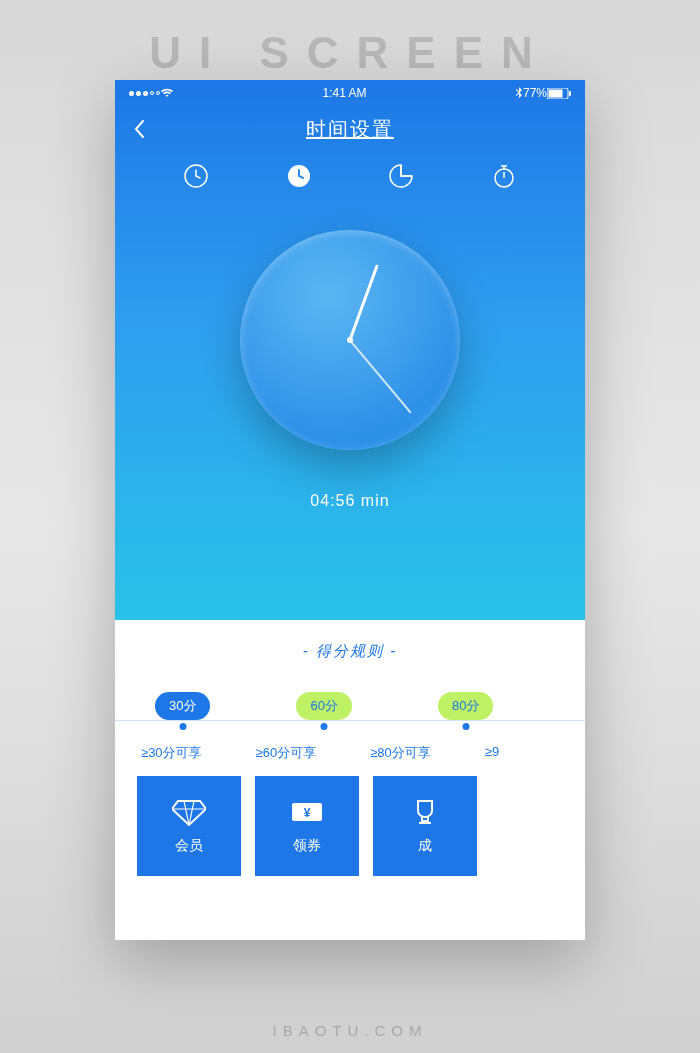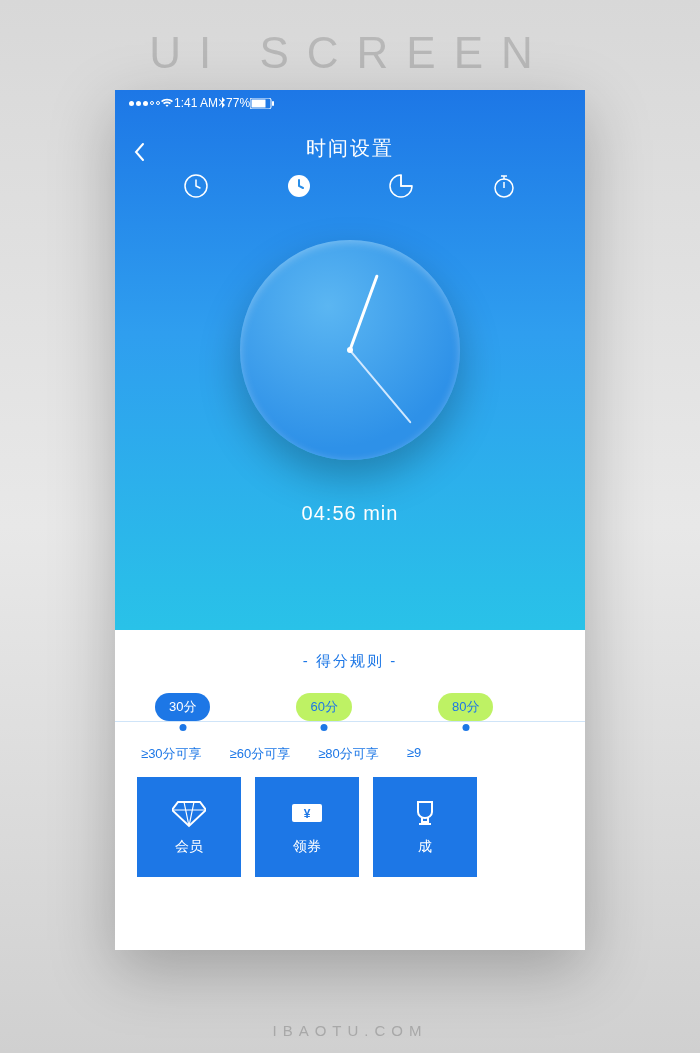--- a/index.html
+++ b/index.html
@@ -10,55 +10,57 @@
   font-family: -apple-system, "Helvetica Neue", Arial, sans-serif;
   display: flex;
   flex-direction: column;
   align-items: center;
   overflow: hidden;
 }
 .hero-title {
   font-size: 44px;
   letter-spacing: 18px;
   color: #b8b8b8;
-  font-weight: 400;
+  font-weight: 700;
   margin-top: 28px;
-  margin-bottom: 12px;
+  margin-bottom: 2px;
 }
 .phone {
   width: 470px;
   height: 860px;
   background: #fff;
   position: relative;
   overflow: hidden;
   box-shadow: 0 20px 60px rgba(0,0,0,0.25);
 }
 .gradient-area {
   height: 540px;
   background: linear-gradient(180deg, #1d77e6 0%, #2f9eef 45%, #29c2e8 100%);
   position: relative;
   color: #fff;
 }
 .status-bar {
   height: 26px;
   display: flex;
+  justify-content: space-between;
   align-items: center;
   padding: 0 14px;
   font-size: 12px;
 }
 .status-left, .status-right { display: flex; align-items: center; }
 .dots { display: flex; gap: 2px; }
 .dots span { width: 5px; height: 5px; border-radius: 50%; background: #fff; }
 .dots span.hollow { background: transparent; border: 1px solid #fff; width: 4px; height: 4px; }
 .nav-bar {
   display: flex;
-  align-items: flex-end;
+  align-items: center;
   justify-content: center;
   height: 46px;
   position: relative;
+  text-decoration: underline;
 }
 .back-btn {
   position: absolute;
   left: 18px;
   width: 12px; height: 20px;
 }
 .nav-title { font-size: 20px; font-weight: 400; letter-spacing: 2px; }
 .mode-tabs {
   display: flex;
   justify-content: space-around;
@@ -86,37 +88,38 @@
   transform-origin: bottom center;
   background: #fff;
   border-radius: 2px;
 }
 .hand.minute { width: 3px; height: 80px; transform: translate(-50%, -100%) rotate(20deg); }
 .hand.second { width: 1.5px; height: 95px; background: #d0e8ff; transform: translate(-50%, -100%) rotate(140deg); }
 .clock-center { position: absolute; left: 50%; top: 50%; width: 6px; height: 6px; background: #fff; border-radius: 50%; transform: translate(-50%,-50%); }
 .time-label {
   text-align: center;
   margin-top: 42px;
-  font-size: 20px;
+  font-size: 16px;
   letter-spacing: 1px;
 }
 .rules-section {
   padding: 22px 0 0;
   position: relative;
 }
 .rules-title {
   text-align: center;
   color: #1d77e6;
   font-size: 15px;
   letter-spacing: 2px;
+  font-style: italic;
 }
 .rules-title::before, .rules-title::after { content: " - "; color: #1d77e6; }
 .score-track {
   position: relative;
-  margin-top: 22px;
+  margin-top: 31px;
   height: 36px;
 }
 .track-line {
   position: absolute;
   left: 0; right: 0; top: 28px;
   height: 1px;
   background: #cfe4f8;
 }
 .pills {
   display: flex;
@@ -138,21 +141,21 @@
   position: absolute;
   left: 50%; bottom: -10px;
   transform: translateX(-50%);
   width: 7px; height: 7px;
   background: #1d77e6;
   border-radius: 50%;
 }
 .thresholds {
   display: flex;
   padding-left: 26px;
-  gap: 28px;
+  gap: 54px;
   margin-top: 16px;
 }
 .threshold {
   color: #1d77e6;
   font-size: 13px;
   white-space: nowrap;
 }
 .reward-cards {
   display: flex;
   gap: 14px;

